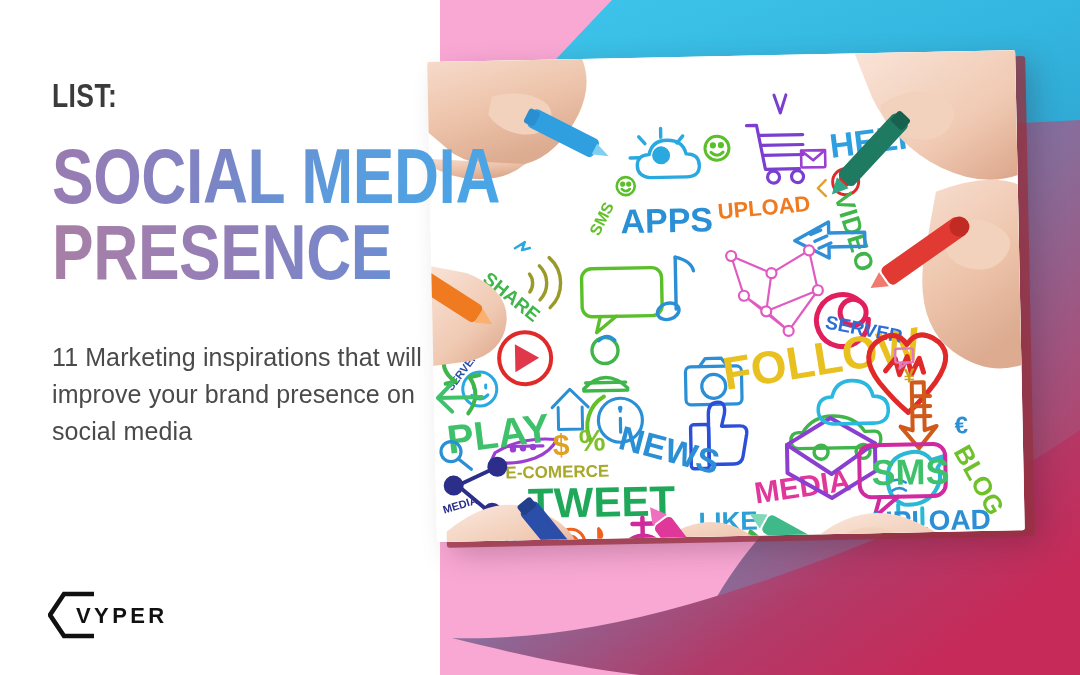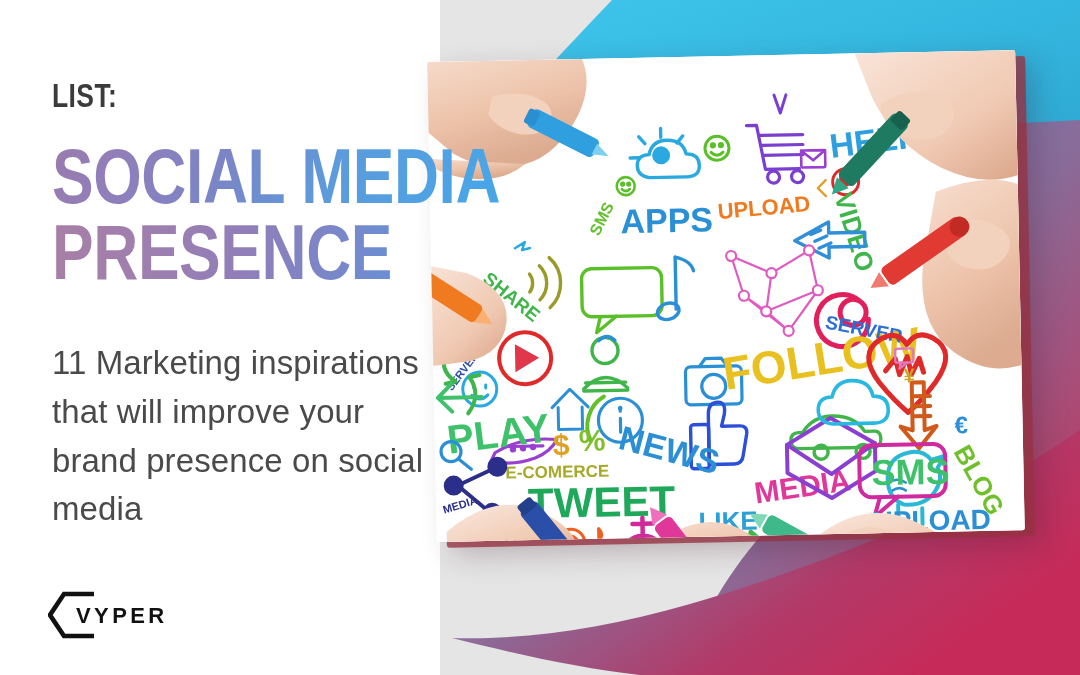--- a/index.html
+++ b/index.html
@@ -2,21 +2,21 @@
 <html><head>
 <meta charset="utf-8">
 <style>
   * { margin:0; padding:0; box-sizing:border-box; }
   html,body { width:1080px; height:675px; overflow:hidden; }
   body {
     font-family:"Liberation Sans", sans-serif;
     background:#ffffff;
     position:relative;
   }
-  #stage { position:absolute; inset:0; width:1080px; height:675px; overflow:hidden; background:#e5e5e5; }
+  #stage { position:absolute; inset:0; width:1080px; height:675px; overflow:hidden; background:#f9a8d4; }
 
   
   .bg-svg { position:absolute; inset:0; width:1080px; height:675px; }
 
   
   .left-col {
     position:absolute; left:52px; top:78px; width:400px; z-index:40;
   }
   .kicker {
     font-family:"Liberation Sans Narrow","Liberation Sans",sans-serif;
@@ -36,21 +36,21 @@
   .headline .grad {
     background-image:linear-gradient(118deg,#9b7bad 0%,#8f7fbb 18%,#7b85c6 38%,#5c9bdc 62%,#45a7e8 100%);
     -webkit-background-clip:text; background-clip:text;
     color:transparent; -webkit-text-fill-color:transparent;
   }
   .headline .ln2 .grad {
     background-image:linear-gradient(100deg,#a87fa5 0%,#a07fae 25%,#917eb8 55%,#7b86c8 80%,#6a8fd4 100%);
   }
   .subtitle {
     margin-top:48px;
-    font-size:33px; line-height:1.48; color:#4a4a4a; font-weight:400;
+    font-size:25px; line-height:1.48; color:#4a4a4a; font-weight:400;
     letter-spacing:0.1px;
     width:390px;
   }
 
   
   .logo { position:absolute; left:48px; top:585px; z-index:40; display:flex; }
   .logo svg { display:block; }
 
   
   .photo-card {

